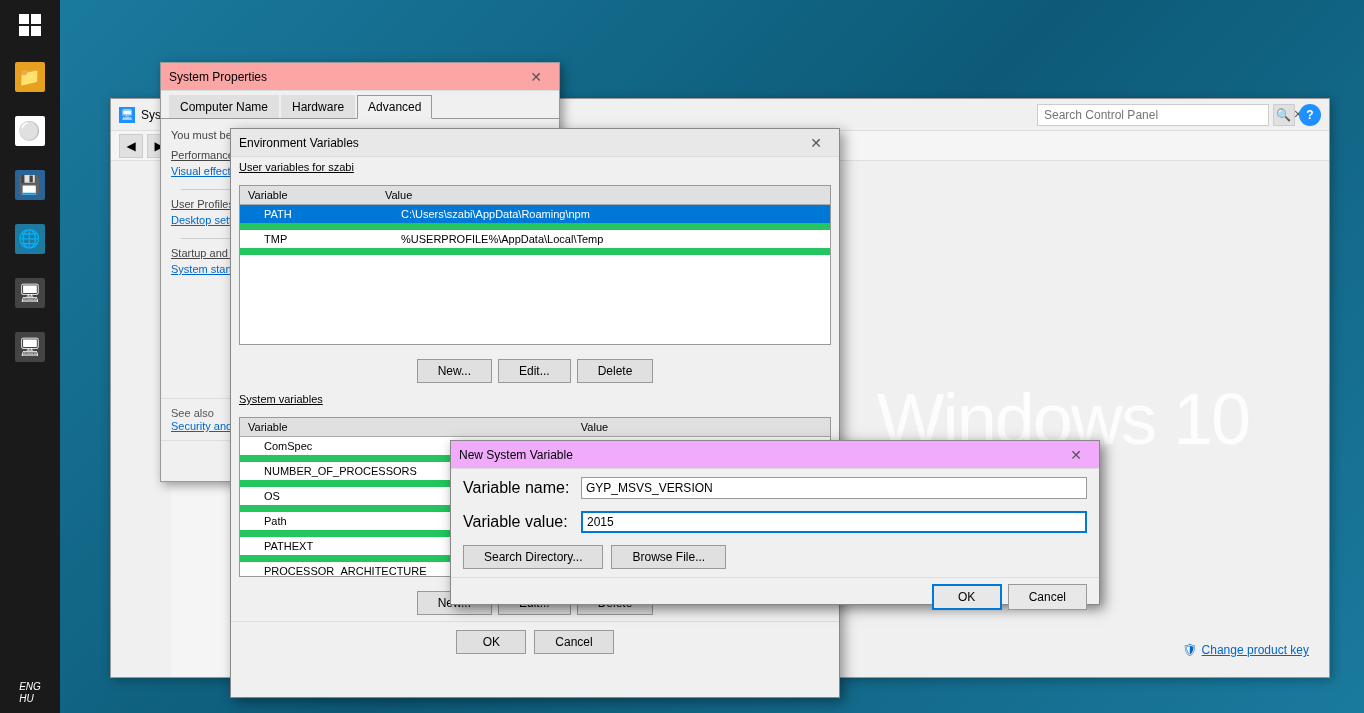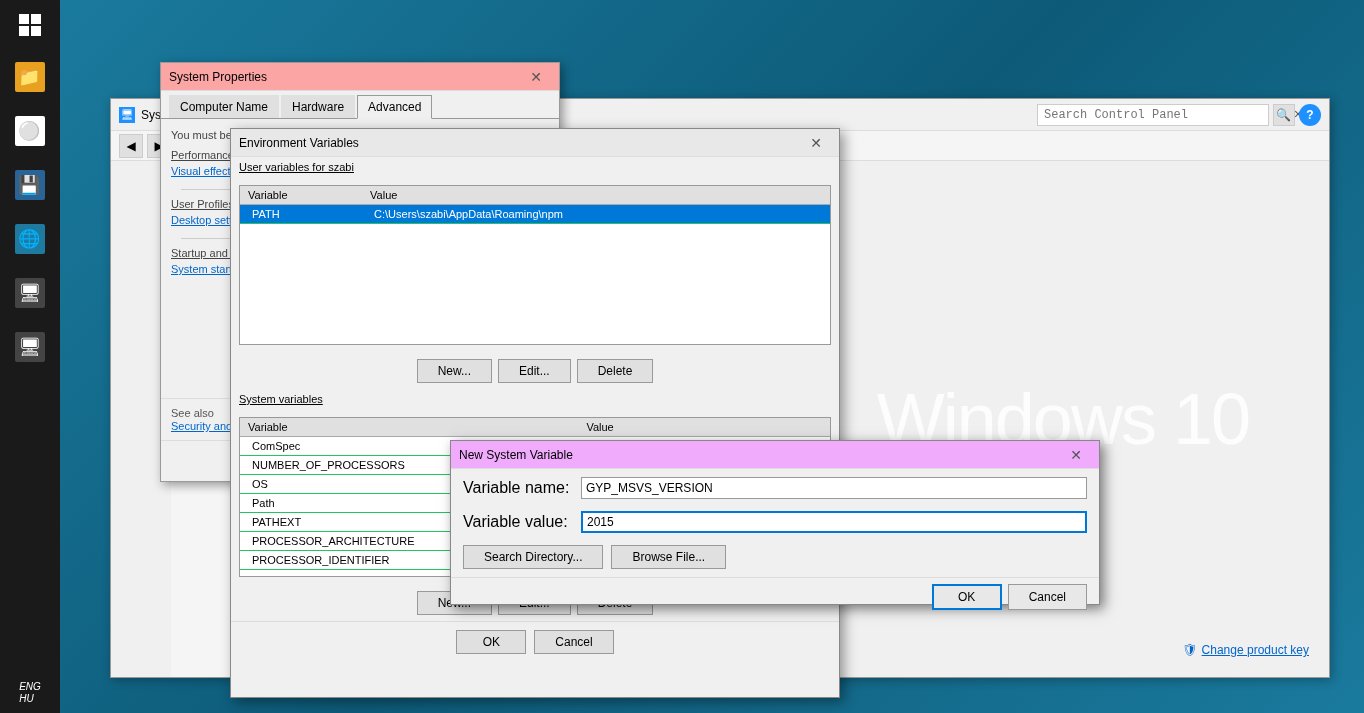--- a/index.html
+++ b/index.html
@@ -170,21 +170,21 @@
       align-items: center;
       padding: 0 8px;
       gap: 4px;
     }
     .search-input {
       flex: 1;
       height: 22px;
       border: 1px solid #ccc;
       padding: 0 6px;
       font-size: 12px;
-      font-family: Liberation Mono, monospace;
+      font-family: Liberation Sans, sans-serif;
       background: white;
     }
     .search-btn {
       width: 22px;
       height: 22px;
       background: #e0e0e0;
       border: 1px solid #ccc;
       cursor: pointer;
       display: flex;
       align-items: center;
@@ -376,22 +376,22 @@
     .env-table thead tr {
       background: #e0e0e0;
     }
     .env-table th {
       text-align: left;
       padding: 3px 8px;
       font-weight: normal;
       border-bottom: 1px solid #aaa;
     }
     .env-table td {
-      padding: 3px 12px;
-      border-bottom: 1px solid #22c55e;
+      padding: 3px 24px;
+      border-bottom: 7px solid #22c55e;
     }
     .env-table tr.selected td {
       background: #0078d7;
       color: white;
     }
     .table-btn-row {
       display: flex;
       gap: 6px;
       justify-content: center;
       padding: 6px;
@@ -661,20 +661,24 @@
           <tr>
             <th>Variable</th>
             <th>Value</th>
           </tr>
         </thead>
         <tbody>
           <tr class="selected">
             <td>PATH</td>
             <td>C:\Users\szabi\AppData\Roaming\npm</td>
           </tr>
+          <tr>
+            <td>TMP</td>
+            <td>%USERPROFILE%\AppData\Local\Temp</td>
+          </tr>
         </tbody>
       </table>
     </div>
     <div class="table-btn-row">
       <button class="btn">New...</button>
       <button class="btn">Edit...</button>
       <button class="btn">Delete</button>
     </div>
 
     <div class="section-header">System variables</div>

